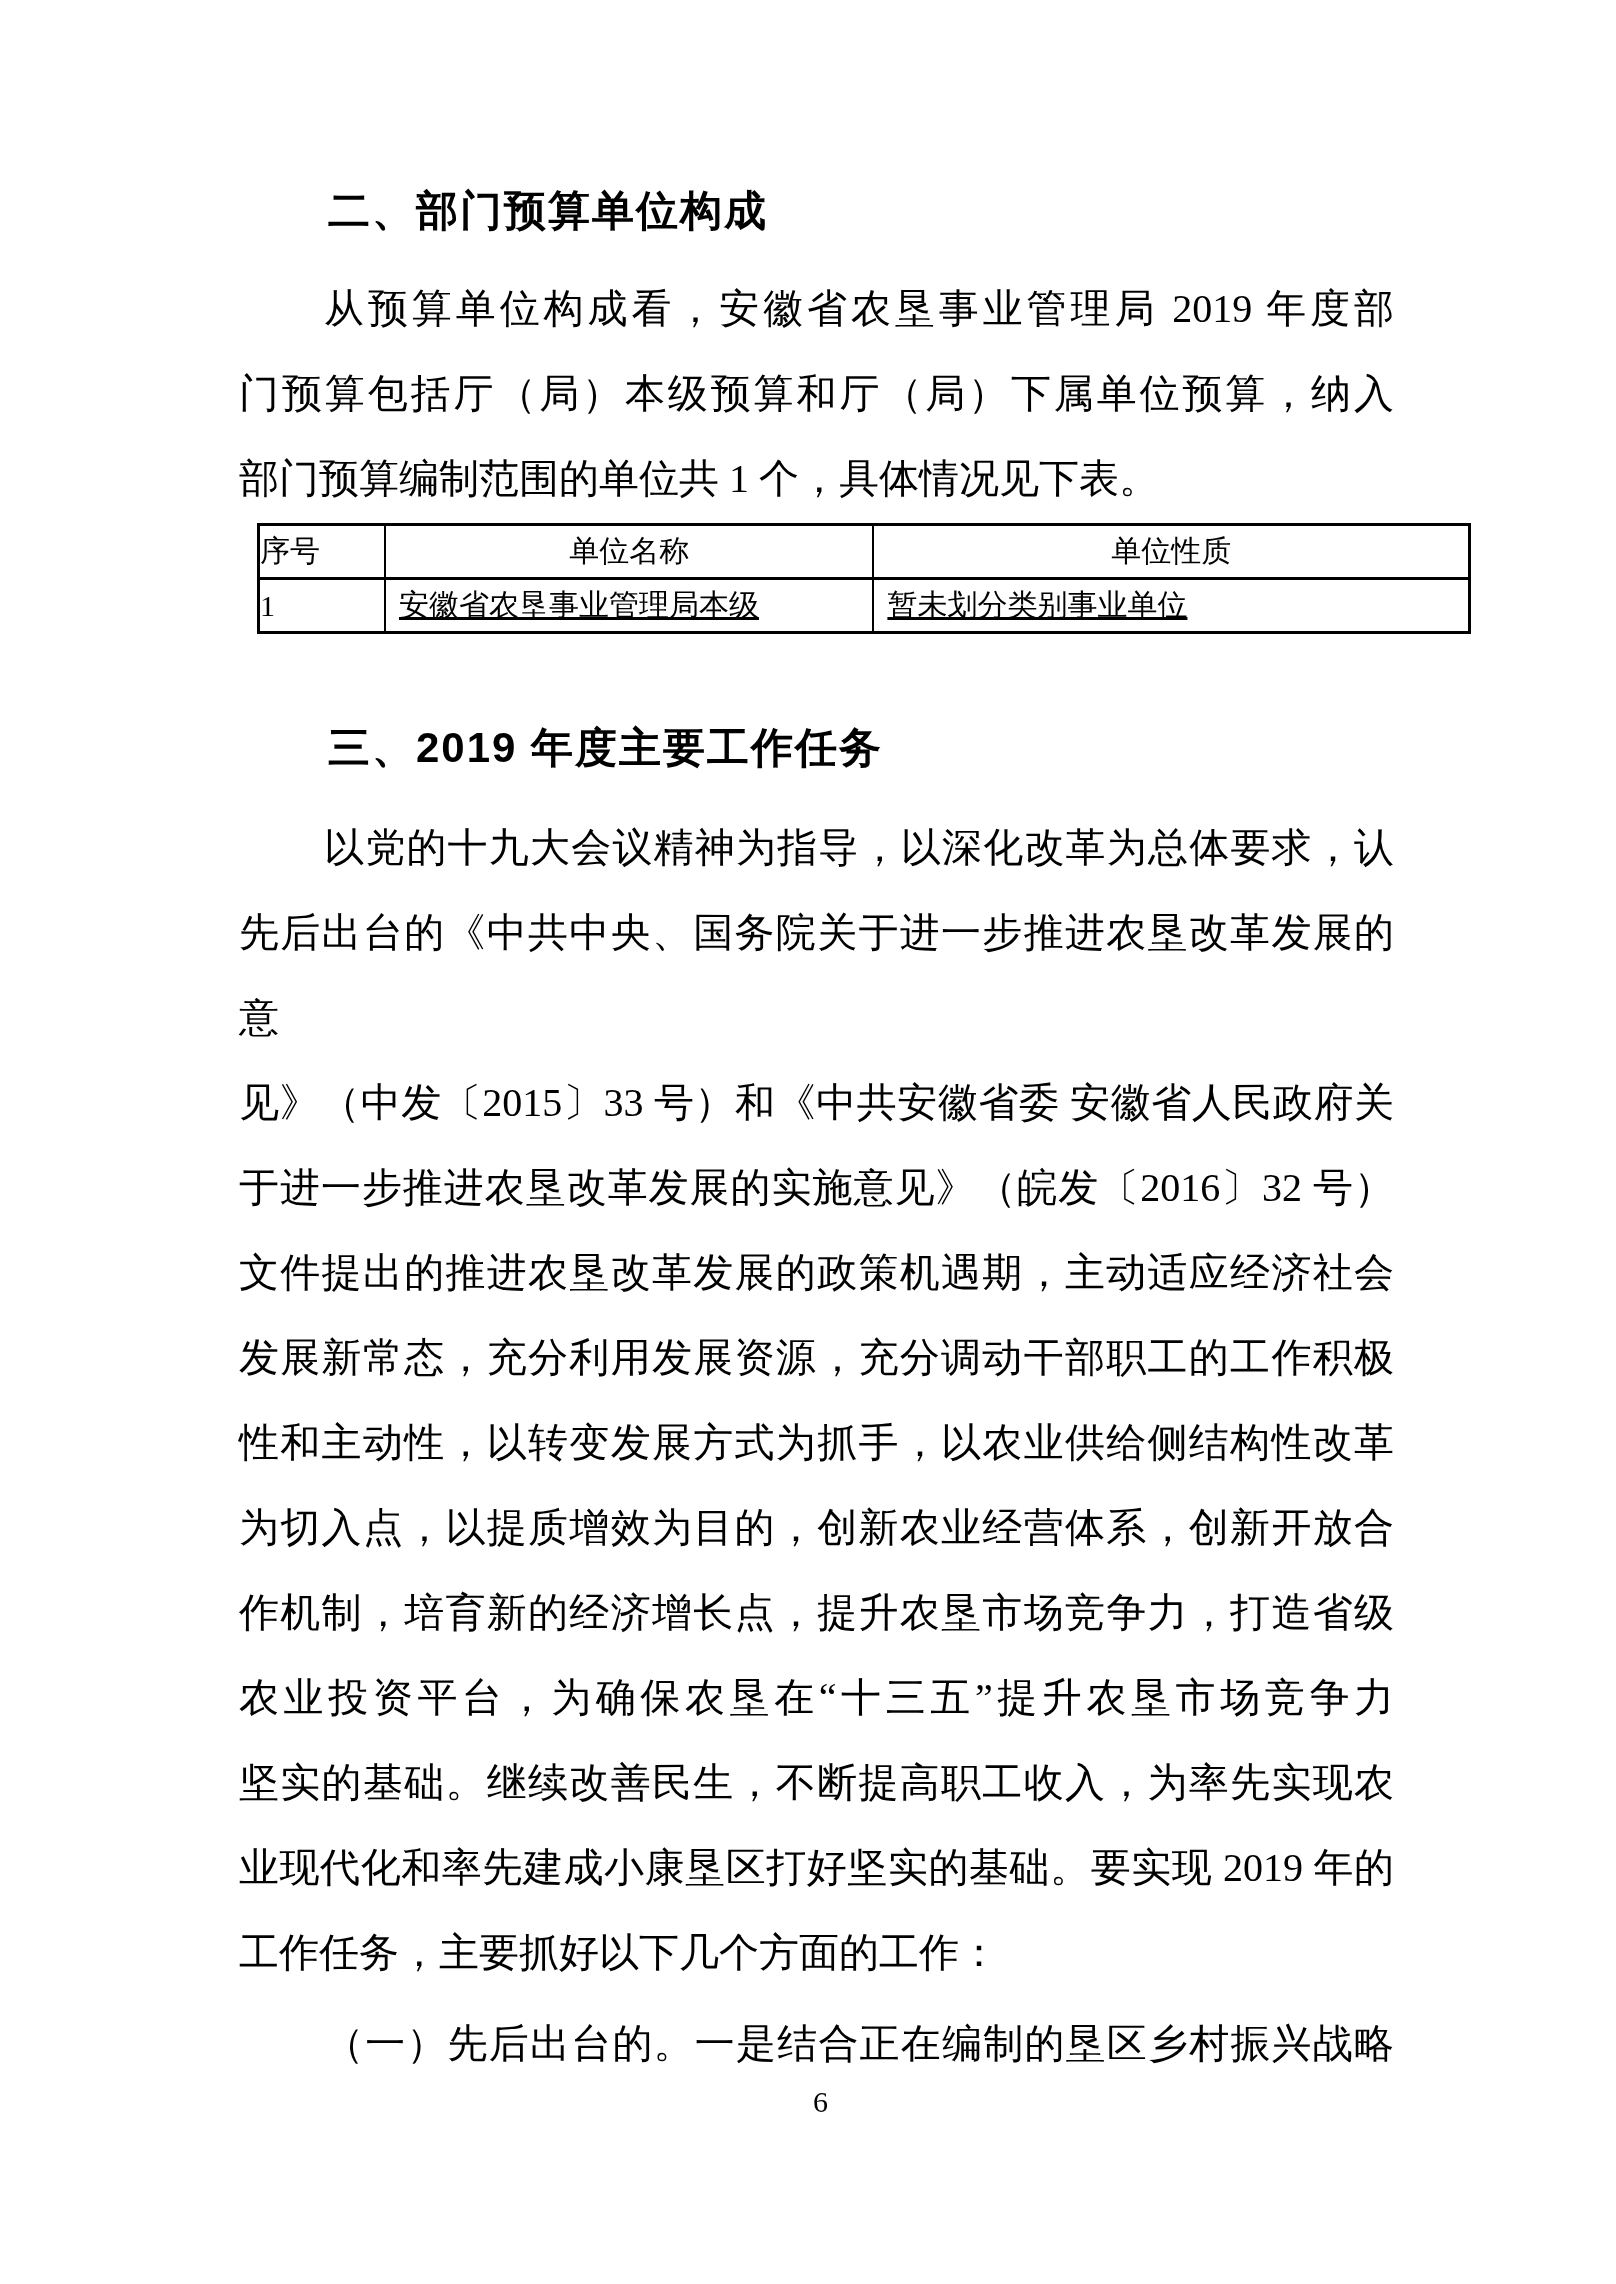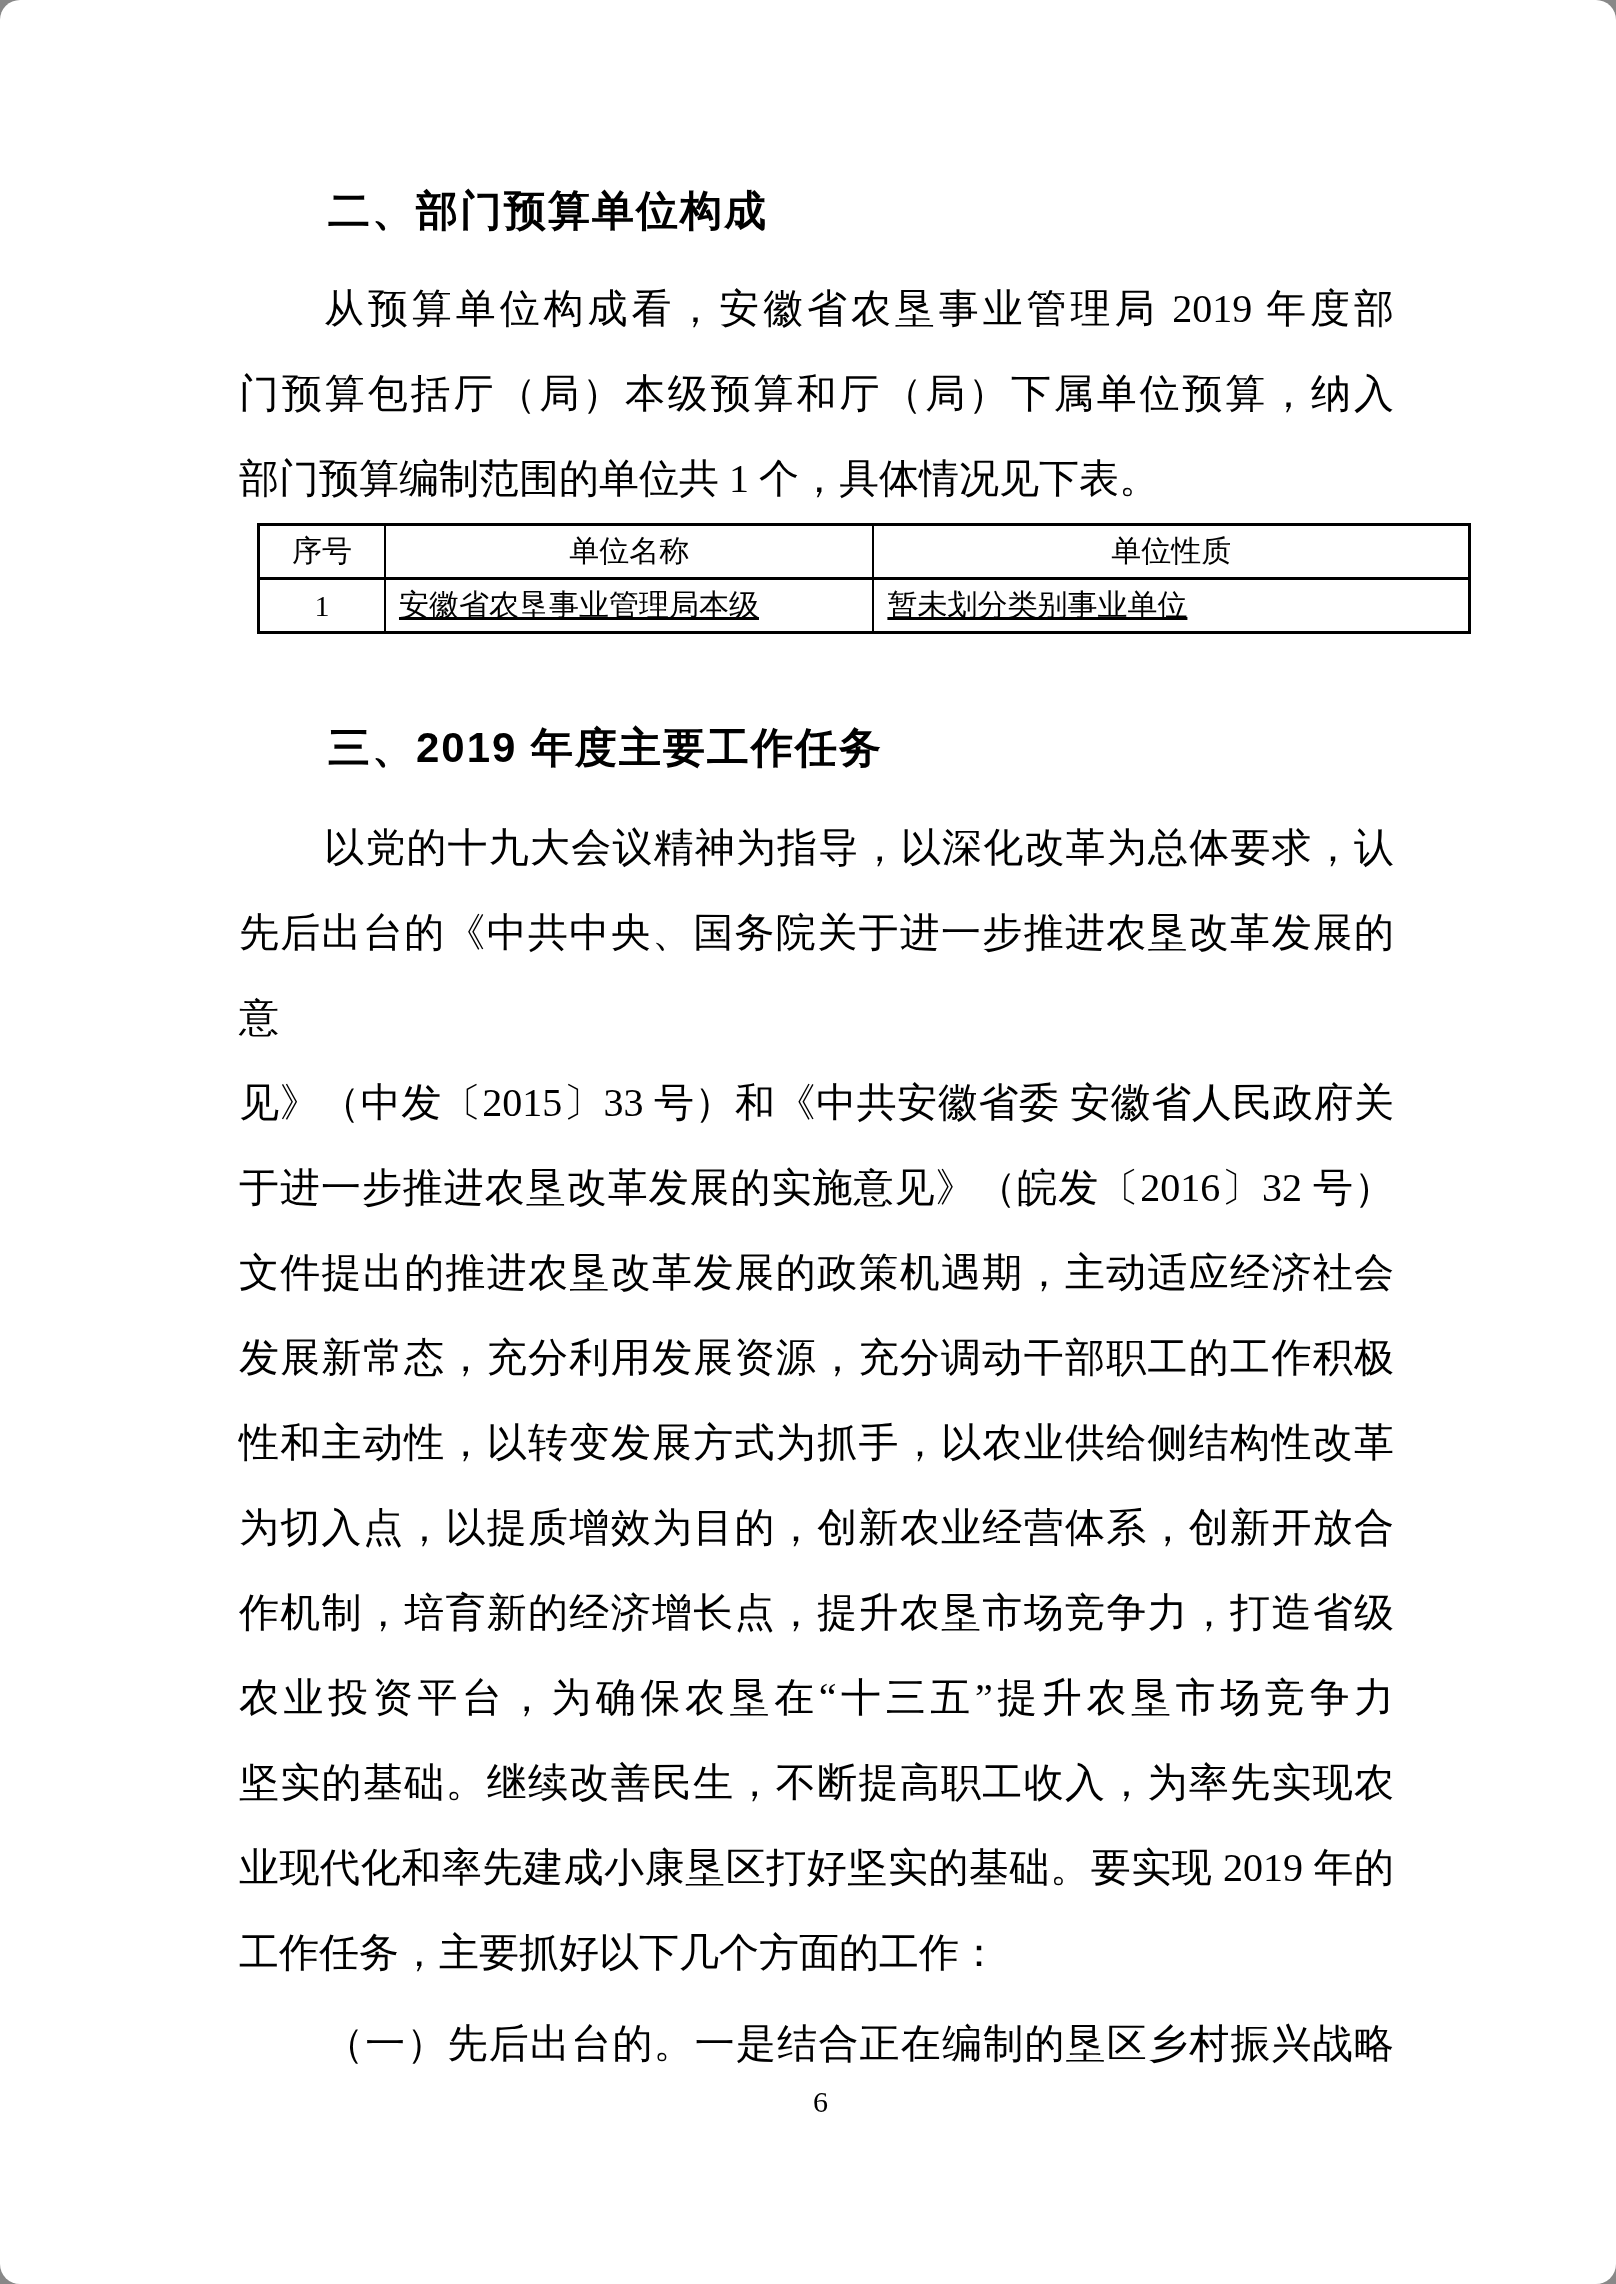--- a/index.html
+++ b/index.html
@@ -9,21 +9,20 @@
   }
   .page {
     position: relative;
     width: 1616px;
     height: 2284px;
     margin: 0 auto;
     background: #ffffff;
     color: #000000;
     font-family: "Liberation Serif", "DejaVu Serif", serif;
     overflow: hidden;
-    border-radius: 20px;
   }
   .heading {
     position: absolute;
     left: 328px;
     font-family: "Liberation Sans", "DejaVu Sans", sans-serif;
     font-weight: 700;
     font-size: 42px;
     line-height: 72px;
     letter-spacing: 2px;
     white-space: nowrap;
@@ -67,21 +66,21 @@
   }
   table.unit-table td, table.unit-table th {
     border: 2px solid #000;
     height: 51px;
     padding: 0;
     font-weight: normal;
     vertical-align: middle;
   }
   table.unit-table { border: 3.3px solid #000; }
   table.unit-table tr.header-row td { border-bottom: 3.3px solid #000; }
-  .col-index { width: 10.3%; text-align: center; }
+  .col-index { width: 10.3%; }
   .col-name  { width: 40.4%; }
   .col-type  { width: 49.3%; }
   tr.header-row .col-name, tr.header-row .col-type { text-align: center; }
   tr.data-row .col-name, tr.data-row .col-type {
     text-align: left;
     padding-left: 13px;
     text-decoration: underline;
   }
 
   .page-number {

